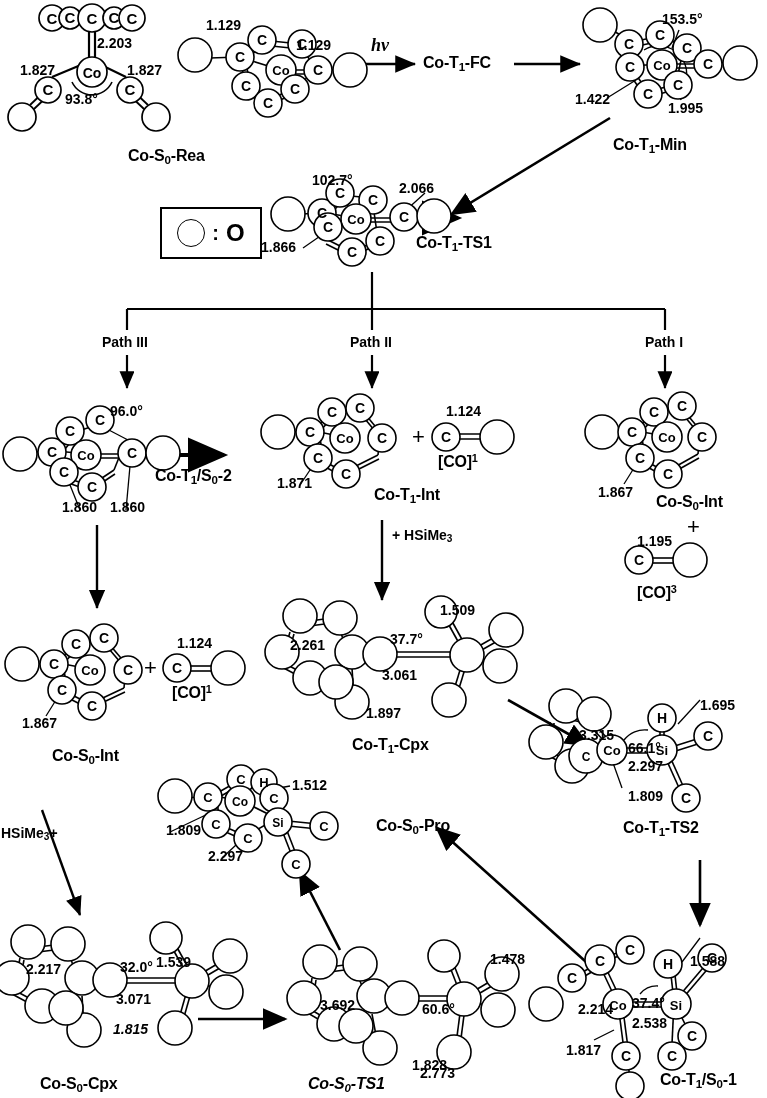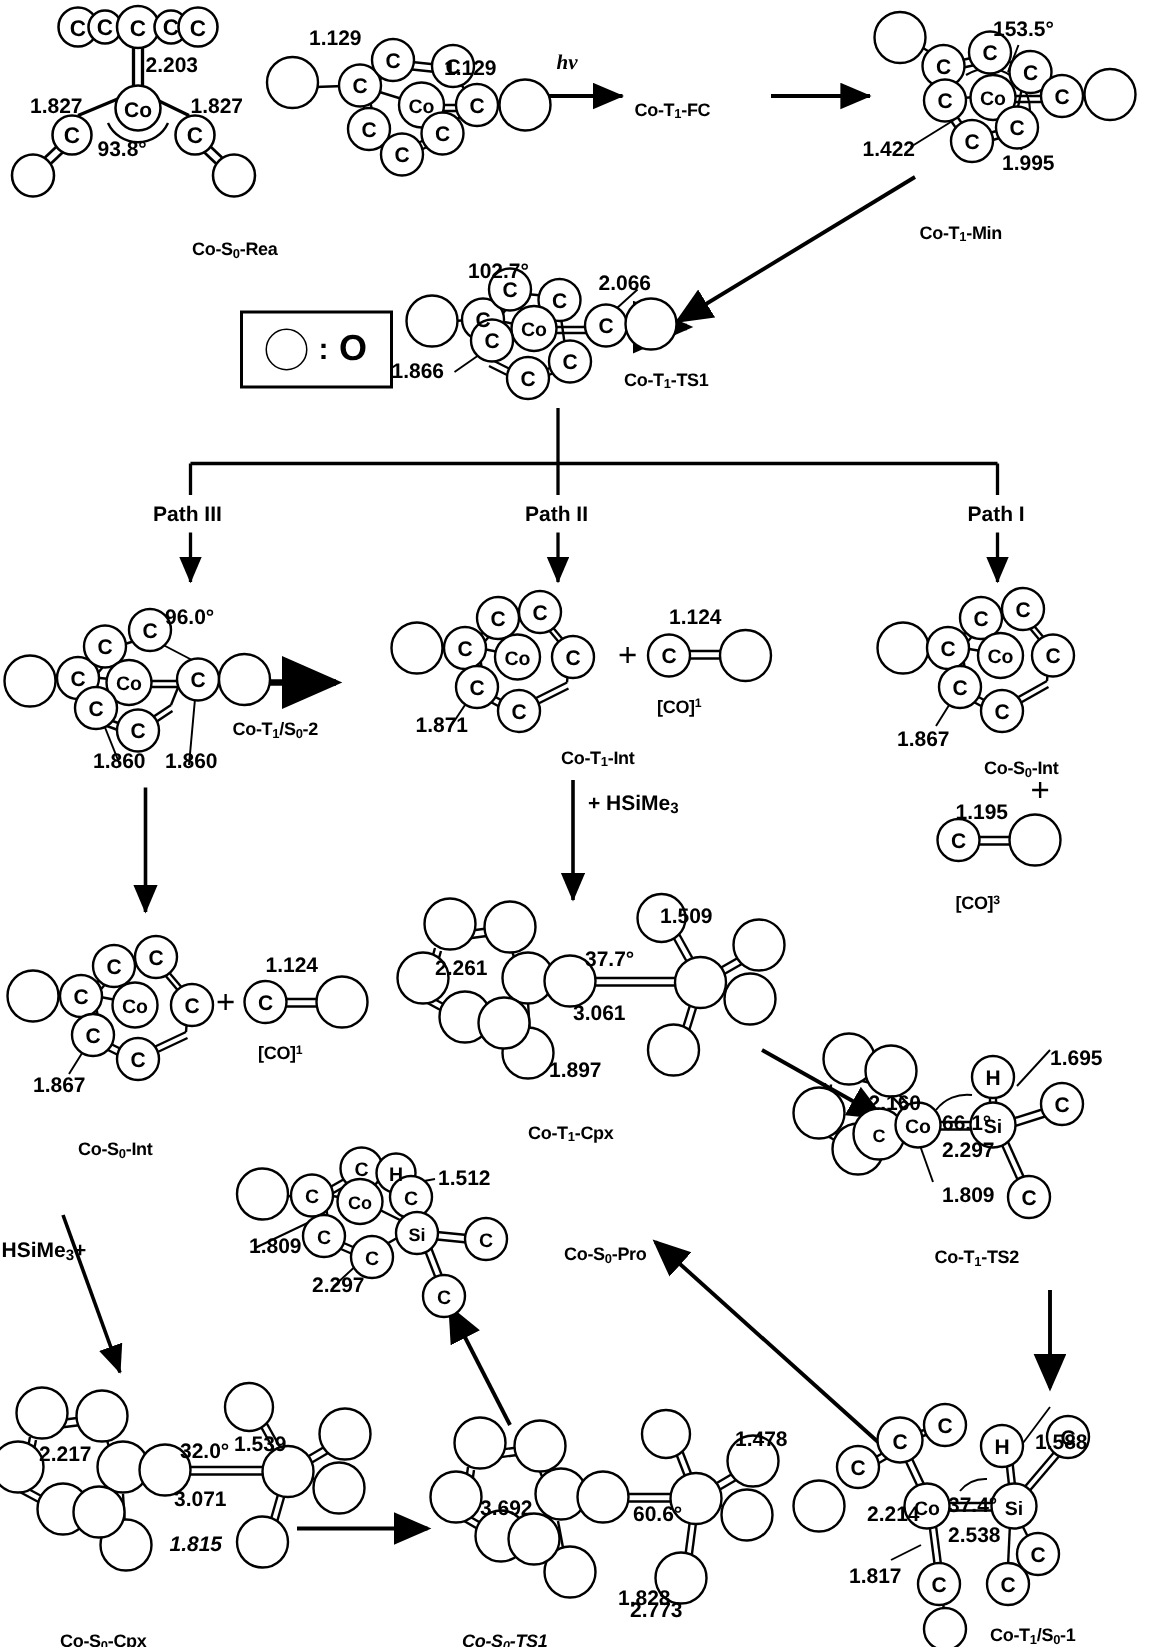--- a/index.html
+++ b/index.html
@@ -5,26 +5,26 @@
   html,body{margin:0;padding:0;background:#fff;}
   body{
     width:767px;height:1098px;position:relative;overflow:hidden;
     font-family:"Liberation Sans", sans-serif;
     color:#000;
   }
   .stage{position:absolute;left:0;top:0;width:767px;height:1098px;}
   svg.layer{position:absolute;left:0;top:0;width:767px;height:1098px;overflow:visible;}
 
   .lbl{position:absolute;font-weight:bold;white-space:nowrap;line-height:1;}
-  .species{font-size:12px;letter-spacing:-0.2px;margin-top:12px;}
+  .species{font-size:16px;letter-spacing:-0.2px;}
   .num{font-size:14px;}
   .path-lbl{font-size:14px;}
   .rgt{font-size:14px;}
   .plus{font-size:22px;font-weight:normal;}
-  .hv{font-family:"Liberation Serif", serif;font-style:italic;font-weight:bold;font-size:14px;}
+  .hv{font-family:"Liberation Serif", serif;font-style:italic;font-weight:bold;font-size:18px;}
   sub{font-size:0.72em;vertical-align:-0.22em;font-weight:bold;}
   sup{font-size:0.68em;vertical-align:0.42em;font-weight:bold;}
   .legend{
     position:absolute;border:2.2px solid #000;background:#fff;
     display:flex;align-items:center;justify-content:center;gap:7px;
   }
   .legend .ocirc{width:26px;height:26px;border:1.6px solid #000;border-radius:50%;}
   .legend .colon{font-size:20px;font-weight:bold;line-height:1;}
   .legend .oletter{font-size:24px;font-weight:bold;line-height:1;font-family:"Liberation Sans",sans-serif;}
 </style>
@@ -720,21 +720,21 @@
 <div class="lbl num" style="left:177px;top:636px;">1.124</div>
 <div class="lbl species" style="left:172px;top:684px;">[CO]<sup>1</sup></div>
 
 <div class="lbl num" style="left:290px;top:638px;">2.261</div>
 <div class="lbl num" style="left:390px;top:632px;">37.7°</div>
 <div class="lbl num" style="left:440px;top:603px;">1.509</div>
 <div class="lbl num" style="left:382px;top:668px;">3.061</div>
 <div class="lbl num" style="left:366px;top:706px;">1.897</div>
 <div class="lbl species" style="left:352px;top:737px;">Co-T<sub>1</sub>-Cpx</div>
 
-<div class="lbl num" style="left:579px;top:728px;">2.160</div>
+<div class="lbl num" style="left:579px;top:728px;">3.315</div>
 <div class="lbl num" style="left:700px;top:698px;">1.695</div>
 <div class="lbl num" style="left:628px;top:741px;">66.1°</div>
 <div class="lbl num" style="left:628px;top:759px;">2.297</div>
 <div class="lbl num" style="left:628px;top:789px;">1.809</div>
 <div class="lbl species" style="left:623px;top:820px;">Co-T<sub>1</sub>-TS2</div>
 
 <div class="lbl num" style="left:292px;top:778px;">1.512</div>
 <div class="lbl num" style="left:166px;top:823px;">1.809</div>
 <div class="lbl num" style="left:208px;top:849px;">2.297</div>
 <div class="lbl species" style="left:376px;top:818px;">Co-S<sub>0</sub>-Pro</div>

